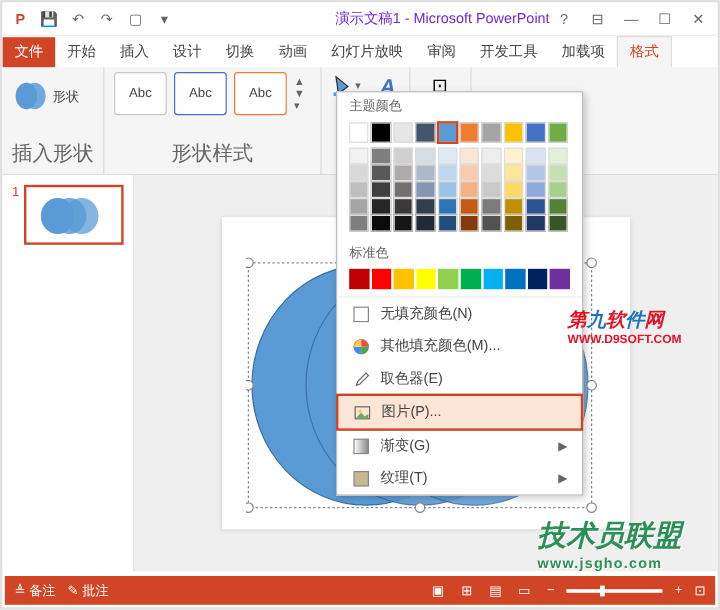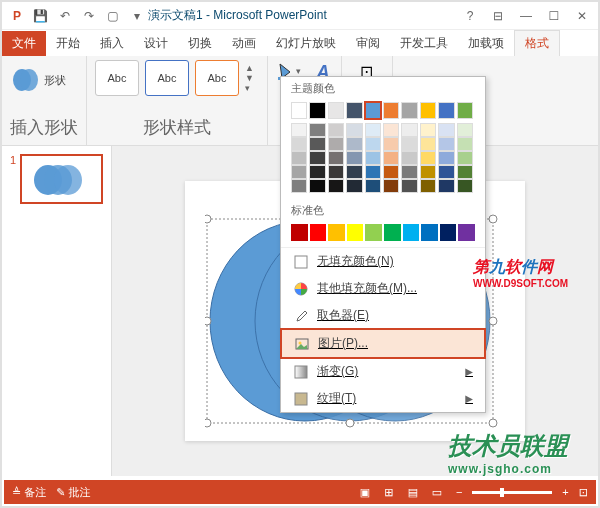--- a/index.html
+++ b/index.html
@@ -2,21 +2,21 @@
 <html><head>
 <meta charset="utf-8">
 <style>
 * { margin: 0; padding: 0; box-sizing: border-box; font-family: "Microsoft YaHei", "Segoe UI", sans-serif; }
 body { width: 600px; height: 508px; background: #fff; border: 2px solid #e0e0e0; position: relative; overflow: hidden; }
 
 .titlebar { height: 28px; background: #fff; display: flex; align-items: center; padding: 0 4px; border-bottom: 1px solid #eee; }
 .titlebar .ql { display: flex; gap: 2px; align-items: center; }
 .titlebar .ql span { width: 22px; height: 22px; display: flex; align-items: center; justify-content: center; font-size: 12px; color: #666; }
 .titlebar .ql .pp-icon { color: #d04525; font-weight: bold; }
-.titlebar .title { flex: 1; text-align: left; font-size: 12px; color: #0c4a6e; }
+.titlebar .title { flex: 1; text-align: right; font-size: 12px; color: #6d28d9; }
 .titlebar .winctl { display: flex; gap: 4px; }
 .titlebar .winctl span { width: 24px; height: 20px; display: flex; align-items: center; justify-content: center; font-size: 12px; color: #666; }
 
 .tabs { height: 26px; display: flex; align-items: flex-end; background: #fff; padding: 0; }
 .tabs .tab { padding: 4px 10px; font-size: 12px; color: #444; cursor: pointer; }
 .tabs .tab.file { background: #d04525; color: #fff; }
 .tabs .tab.active { color: #d04525; border: 1px solid #ddd; border-bottom: none; background: #f5f5f5; }
 
 .ribbon { height: 90px; background: #f5f5f5; border-bottom: 1px solid #ddd; display: flex; }
 .ribbon-group { border-right: 1px solid #ddd; padding: 4px 8px; display: flex; flex-direction: column; justify-content: space-between; }
@@ -45,21 +45,21 @@
 .sel-handles circle { fill: #fff; stroke: #888; stroke-width: 1; }
 
 .dropdown-panel { position: absolute; top: 74px; left: 278px; width: 206px; background: #fff; border: 1px solid #bbb; box-shadow: 2px 2px 6px rgba(0,0,0,0.2); font-size: 12px; }
 .dropdown-panel .section-label { padding: 4px 10px; color: #666; font-size: 11px; }
 .color-grid { padding: 2px 10px 6px 10px; }
 .color-row { display: flex; gap: 0; margin-bottom: 0; }
 .color-row .sw { width: 17px; height: 17px; border: 1px solid #ddd; margin-right: 2px; }
 .color-row.tight .sw { height: 14px; margin-bottom: 0; }
 .std-row { display: flex; gap: 2px; padding: 2px 10px 6px; }
 .std-row .sw { width: 17px; height: 17px; }
-.menu-list { border-top: 1px solid #eee; text-decoration: underline; }
+.menu-list { border-top: 1px solid #eee; }
 .menu-item { display: flex; align-items: center; gap: 8px; padding: 5px 12px; color: #444; }
 .menu-item .mi-icon { width: 16px; height: 16px; display: flex; align-items: center; justify-content: center; }
 .menu-item .mi-arrow { margin-left: auto; color: #666; font-size: 10px; }
 .menu-item.highlighted { background: #fbe5d6; border: 2px solid #d04525; margin: -1px; }
 .sw.selected { outline: 2px solid #d04525; outline-offset: -1px; }
 
 .statusbar { position: absolute; bottom: 2px; left: 2px; right: 2px; height: 22px; background: #d04525; display: flex; align-items: center; padding: 12px 8px; color: #fff; font-size: 11px; gap: 10px; text-align: right; }
 .statusbar .spacer { flex: 1; }
 .statusbar .views { display: flex; gap: 6px; }
 .statusbar .views span { width: 18px; height: 16px; display: flex; align-items: center; justify-content: center; }

